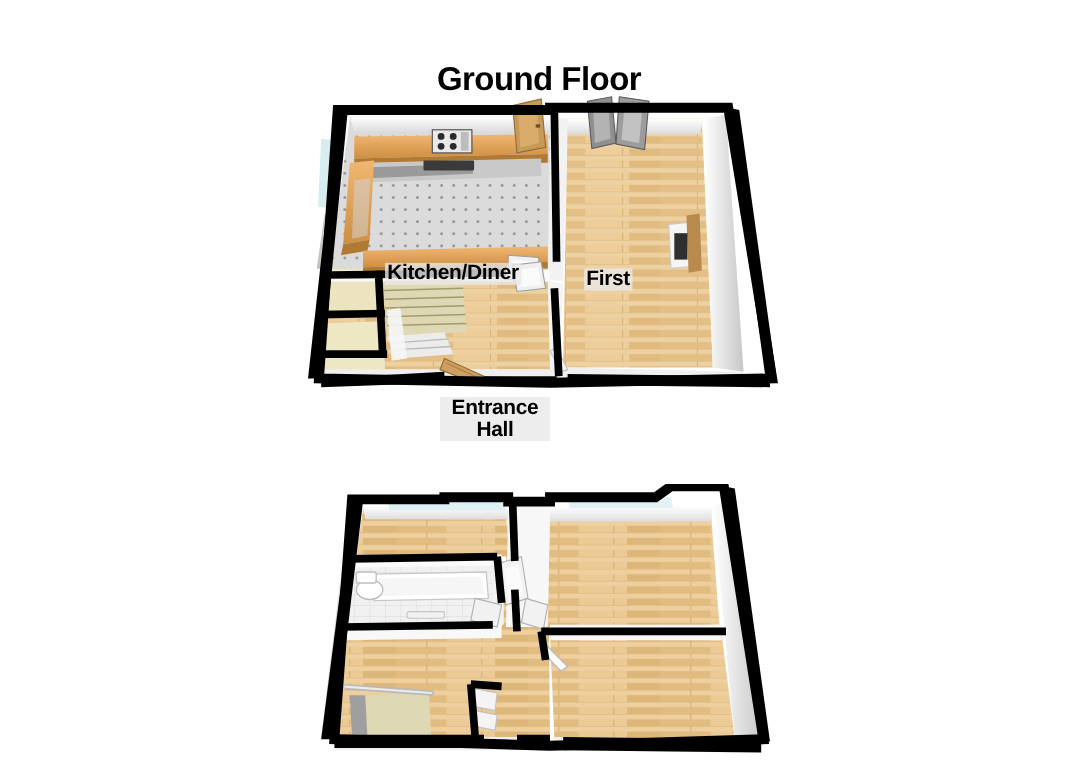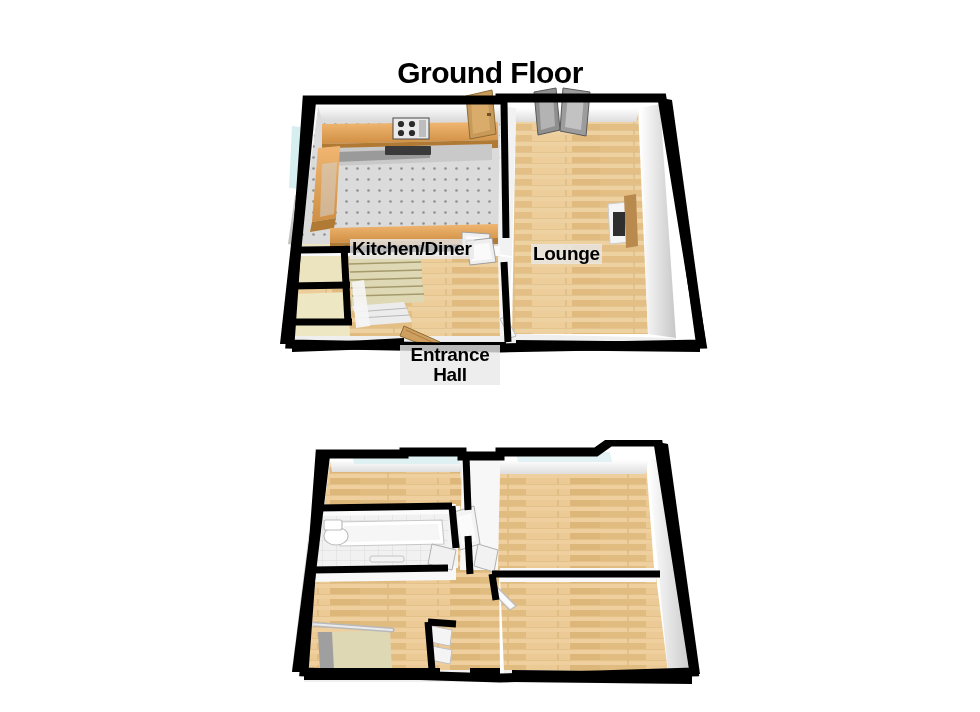--- a/index.html
+++ b/index.html
@@ -47,21 +47,21 @@
     font-weight: bold;
     font-size: 19px;
     color: #000000;
     background: rgba(233,233,233,0.80);
     padding: 0 2px;
     line-height: 1.06;
     white-space: nowrap;
     text-align: center;
     letter-spacing: -0.3px;
   }
-  .room-label.two-line { white-space: normal; width: 96px; }
+  .room-label.two-line { white-space: normal; width: 96px; margin-top: 16px; }
 
   
   #lbl-kitchen  { left: 350px; top: 153px; }
   #lbl-lounge   { left: 531px; top: 158px; }
   #lbl-hall     { left: 400px; top: 259px; }
 </style>
 </head>
 <body>
 
 <div id="page">
@@ -246,21 +246,21 @@
       </g>
 
       <g>
         <polygon points="292,258 404,252 404,262 292,266" fill="#000000"></polygon>
         <polygon points="440,256 506,256 506,266 440,264" fill="#000000"></polygon>
         <polygon points="516,254 700,256 700,266 516,264" fill="#000000"></polygon>
       </g>
     </svg>
 
     <div class="room-label" id="lbl-kitchen">Kitchen/Diner</div>
-    <div class="room-label" id="lbl-lounge">Lounge</div>
+    <div class="room-label" id="lbl-lounge">First</div>
     <div class="room-label two-line" id="lbl-hall">Entrance Hall</div>
   </div>
 
 
   <div class="floor-plan" id="first-floor">
     <svg class="plan-svg" viewBox="0 0 980 252" height="252" xmlns="http://www.w3.org/2000/svg">
       <defs>
         <pattern id="woodH2" width="120" height="11" patternUnits="userSpaceOnUse">
           <rect width="120" height="11" fill="#e7c58f"></rect>
           <rect width="120" height="5" fill="#eecf9d"></rect>

